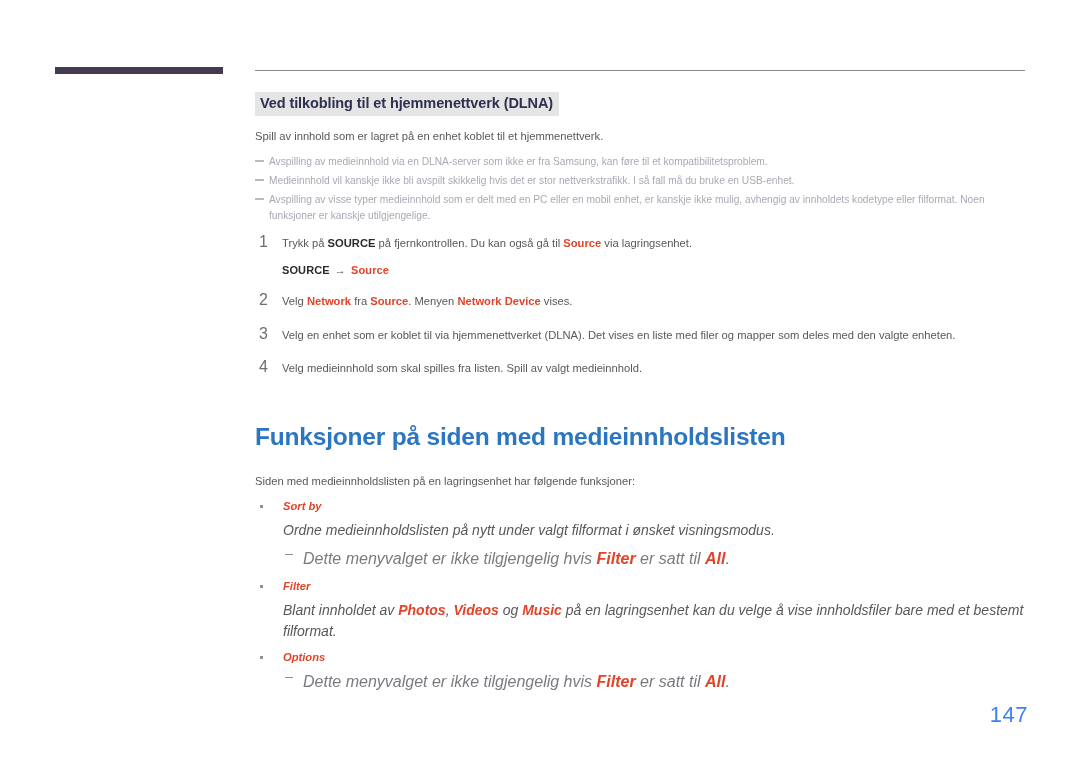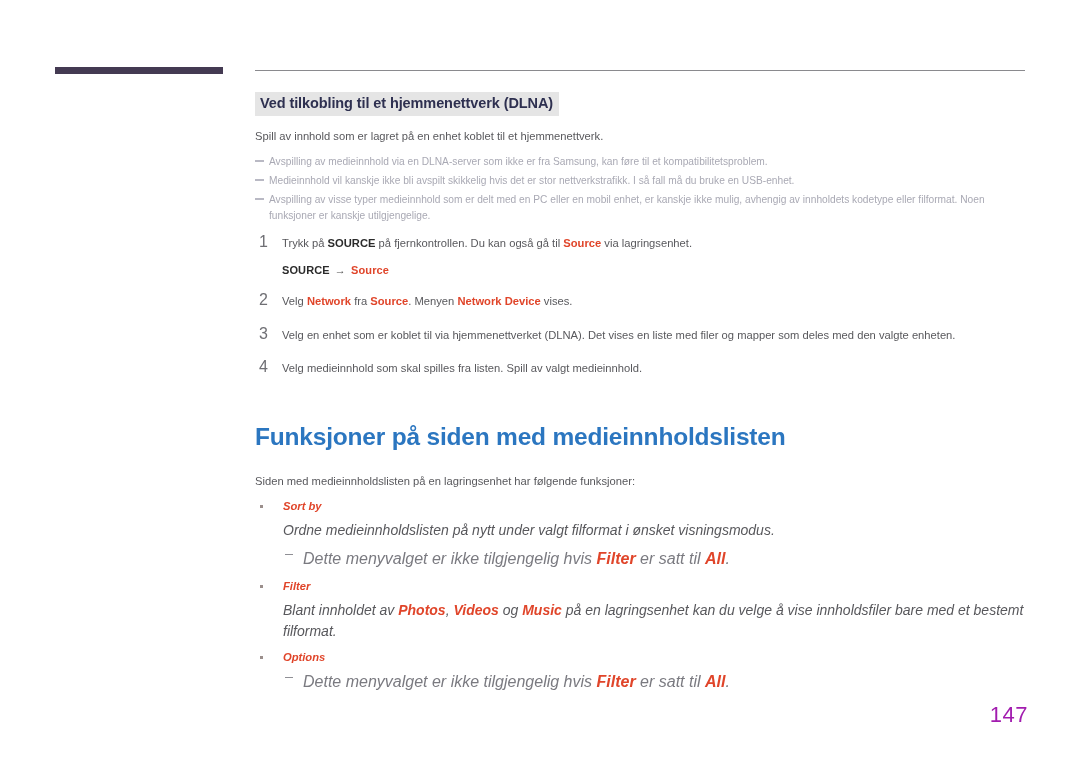--- a/index.html
+++ b/index.html
@@ -192,21 +192,21 @@
   
   .kw { color: #e0452a; font-weight: bold; }
   .kb { color: #2b2b2b; font-weight: bold; }
 
   
   .page-number {
     position: absolute;
     right: 52px;
     bottom: 35px;
     font-size: 22px;
-    color: #a21caf;
+    color: #3b82f6;
     font-weight: normal;
     letter-spacing: 0.5px;
   }
 </style>
 </head>
 <body>
 
 <div class="top-deco-bar"></div>
 <div class="top-rule"></div>
 

